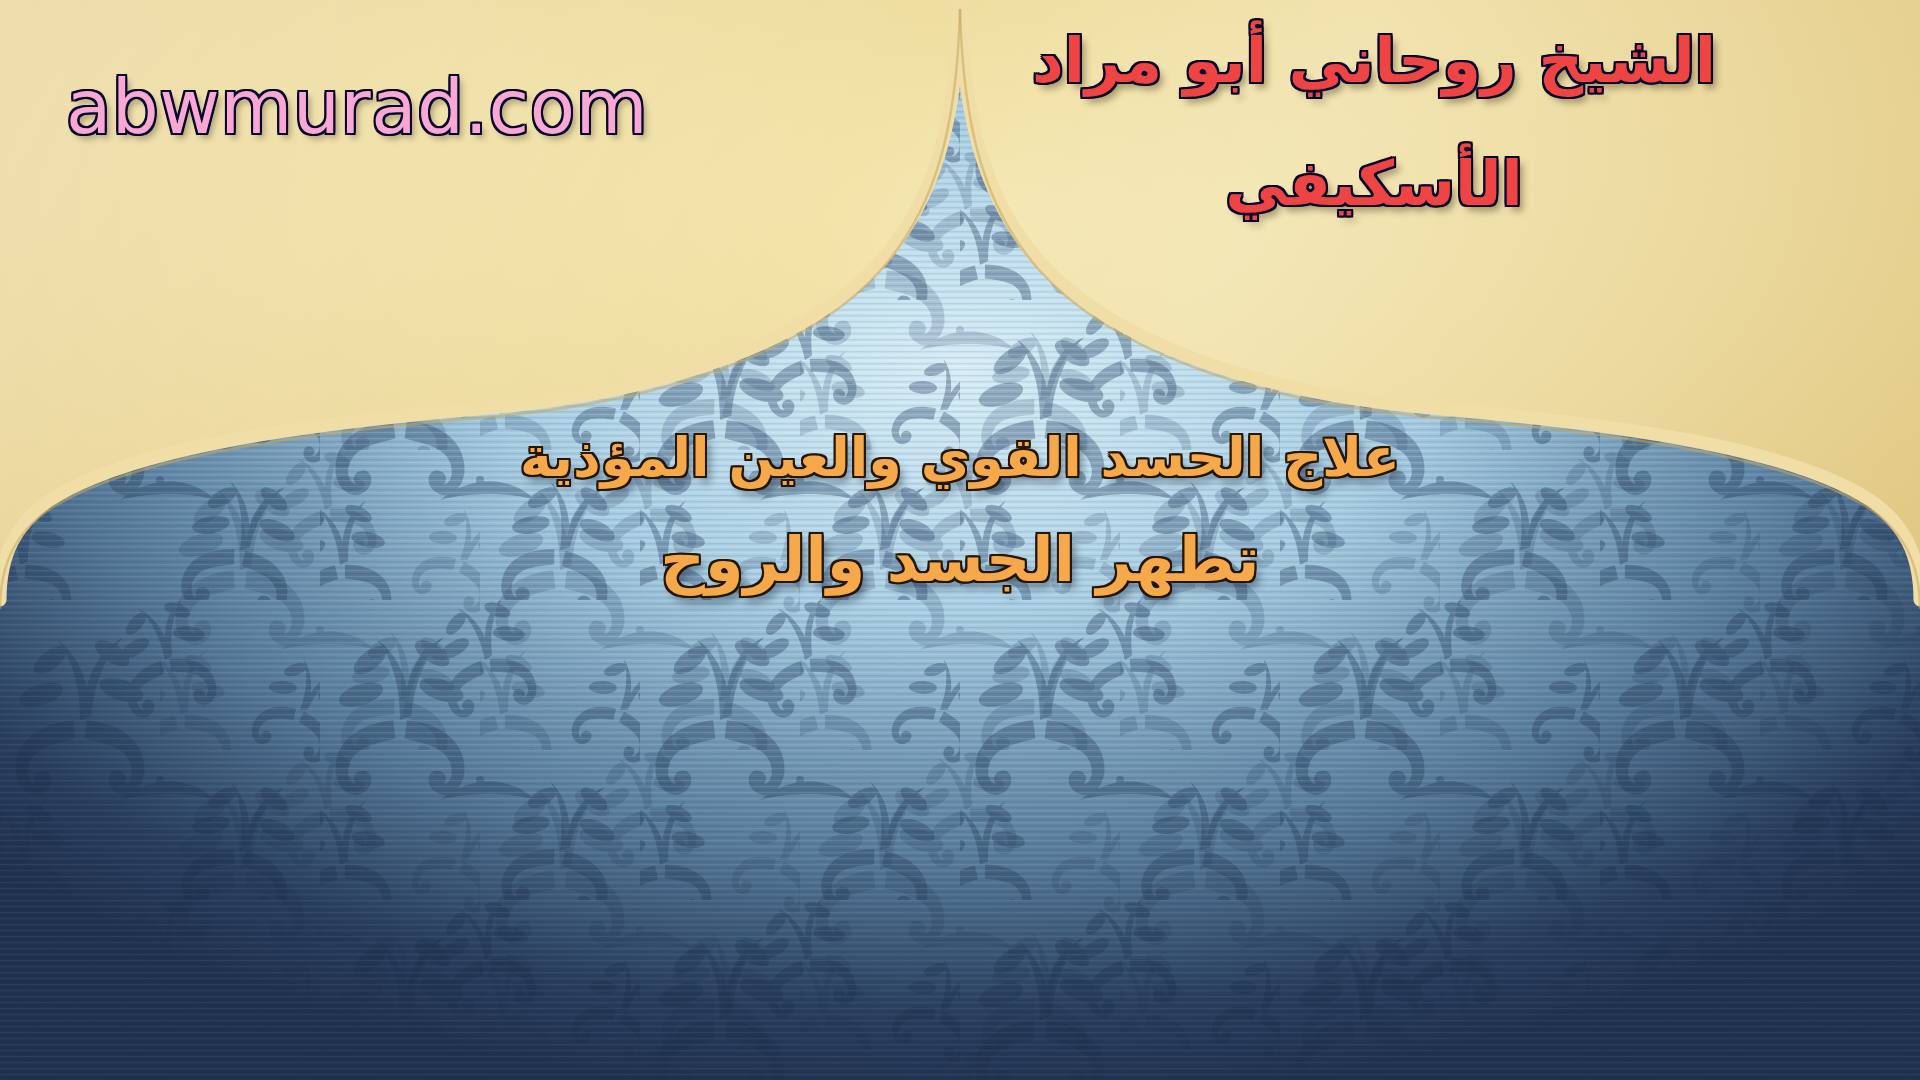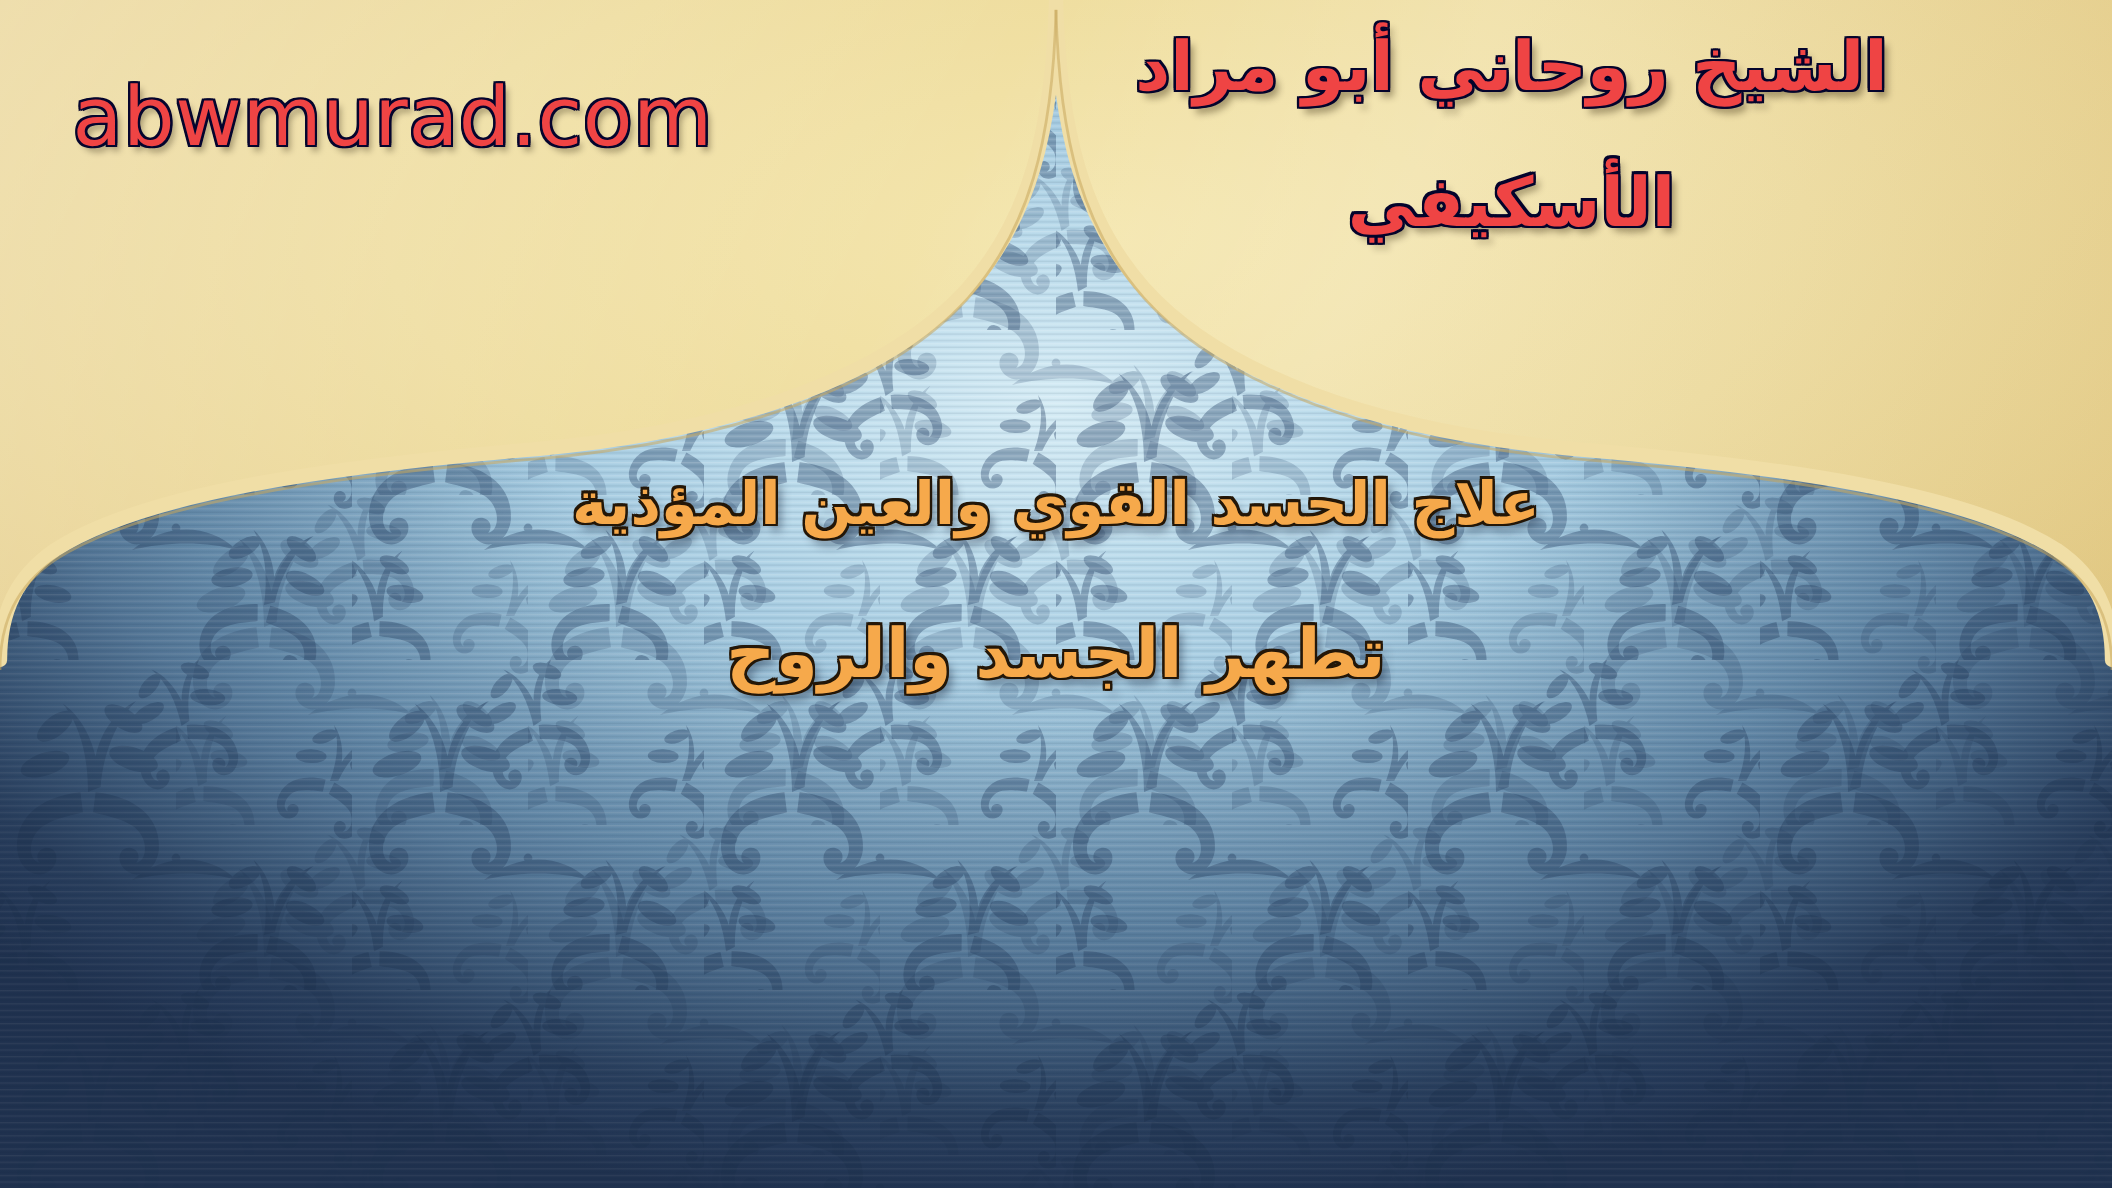--- a/index.html
+++ b/index.html
@@ -26,21 +26,21 @@
     position:absolute;left:0;top:0;width:1920px;height:1080px;
   }
 
   
   .rim{position:absolute;inset:0;pointer-events:none;}
 
   
   .domain{
     position:absolute;left:66px;top:64px;
     font-size:74px;font-weight:400;letter-spacing:.5px;
-    color:#ef4444;
+    color:#f9a8d4;
     text-shadow:
        2px 0 0 #05052e, -2px 0 0 #05052e, 0 2px 0 #05052e, 0 -2px 0 #05052e,
        2px 2px 0 #05052e, -2px 2px 0 #05052e, 2px -2px 0 #05052e, -2px -2px 0 #05052e,
        4px 5px 6px rgba(30,20,0,.35);
     white-space:nowrap;
   }
 
   .brand{
     position:absolute;right:46px;top:18px;width:1000px;
     text-align:center;direction:rtl;
@@ -57,21 +57,21 @@
   .headline{
     position:absolute;left:0;right:0;top:398px;
     text-align:center;direction:rtl;
     font-weight:700;color:#f6a94b;
     text-shadow:
        2px 0 0 #241708, -2px 0 0 #241708, 0 2px 0 #241708, 0 -2px 0 #241708,
        2px 2px 0 #241708, -2px 2px 0 #241708, 2px -2px 0 #241708, -2px -2px 0 #241708,
        5px 7px 9px rgba(20,35,60,.45);
   }
   .headline .h1{display:block;font-size:54px;line-height:1.0;letter-spacing:1px;margin-top:33px;}
-  .headline .h2{display:block;font-size:62px;line-height:1.0;margin-top:78px;letter-spacing:1px;}
+  .headline .h2{display:block;font-size:62px;line-height:1.0;margin-top:44px;letter-spacing:1px;}
 </style>
 </head>
 <body>
 
 <div id="poster">
 
   <div class="gold-bg"></div>
 
   <div class="arch-wrap">
     <svg class="arch-outer" viewBox="0 0 1920 1080" preserveAspectRatio="none">

